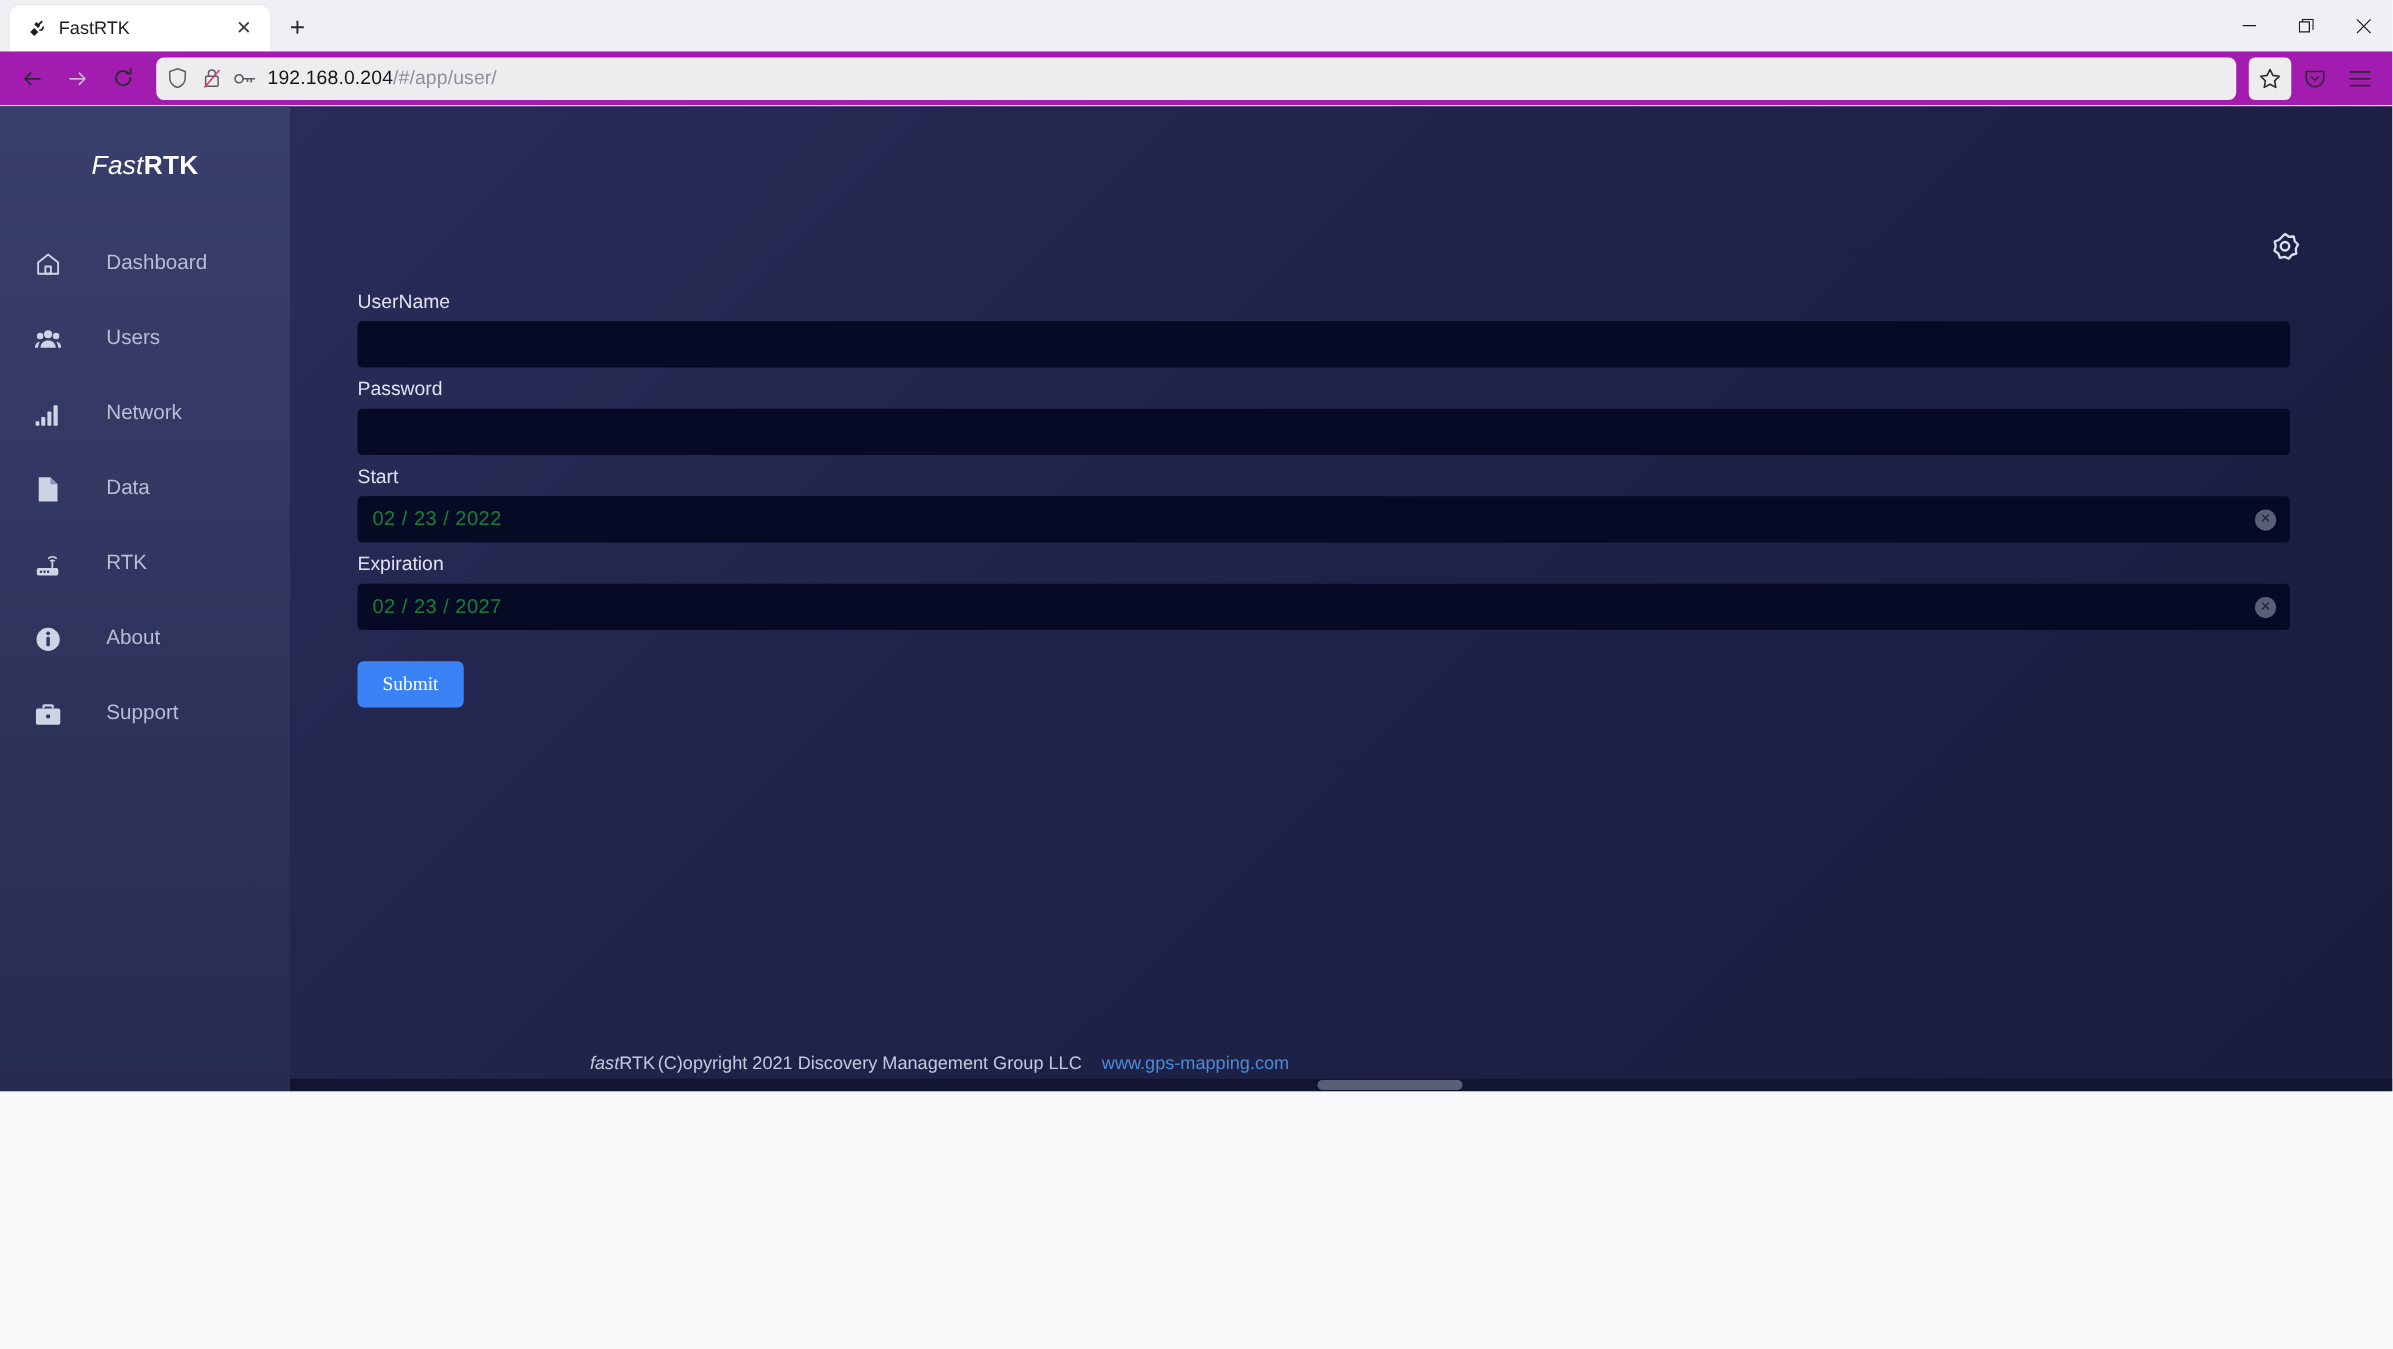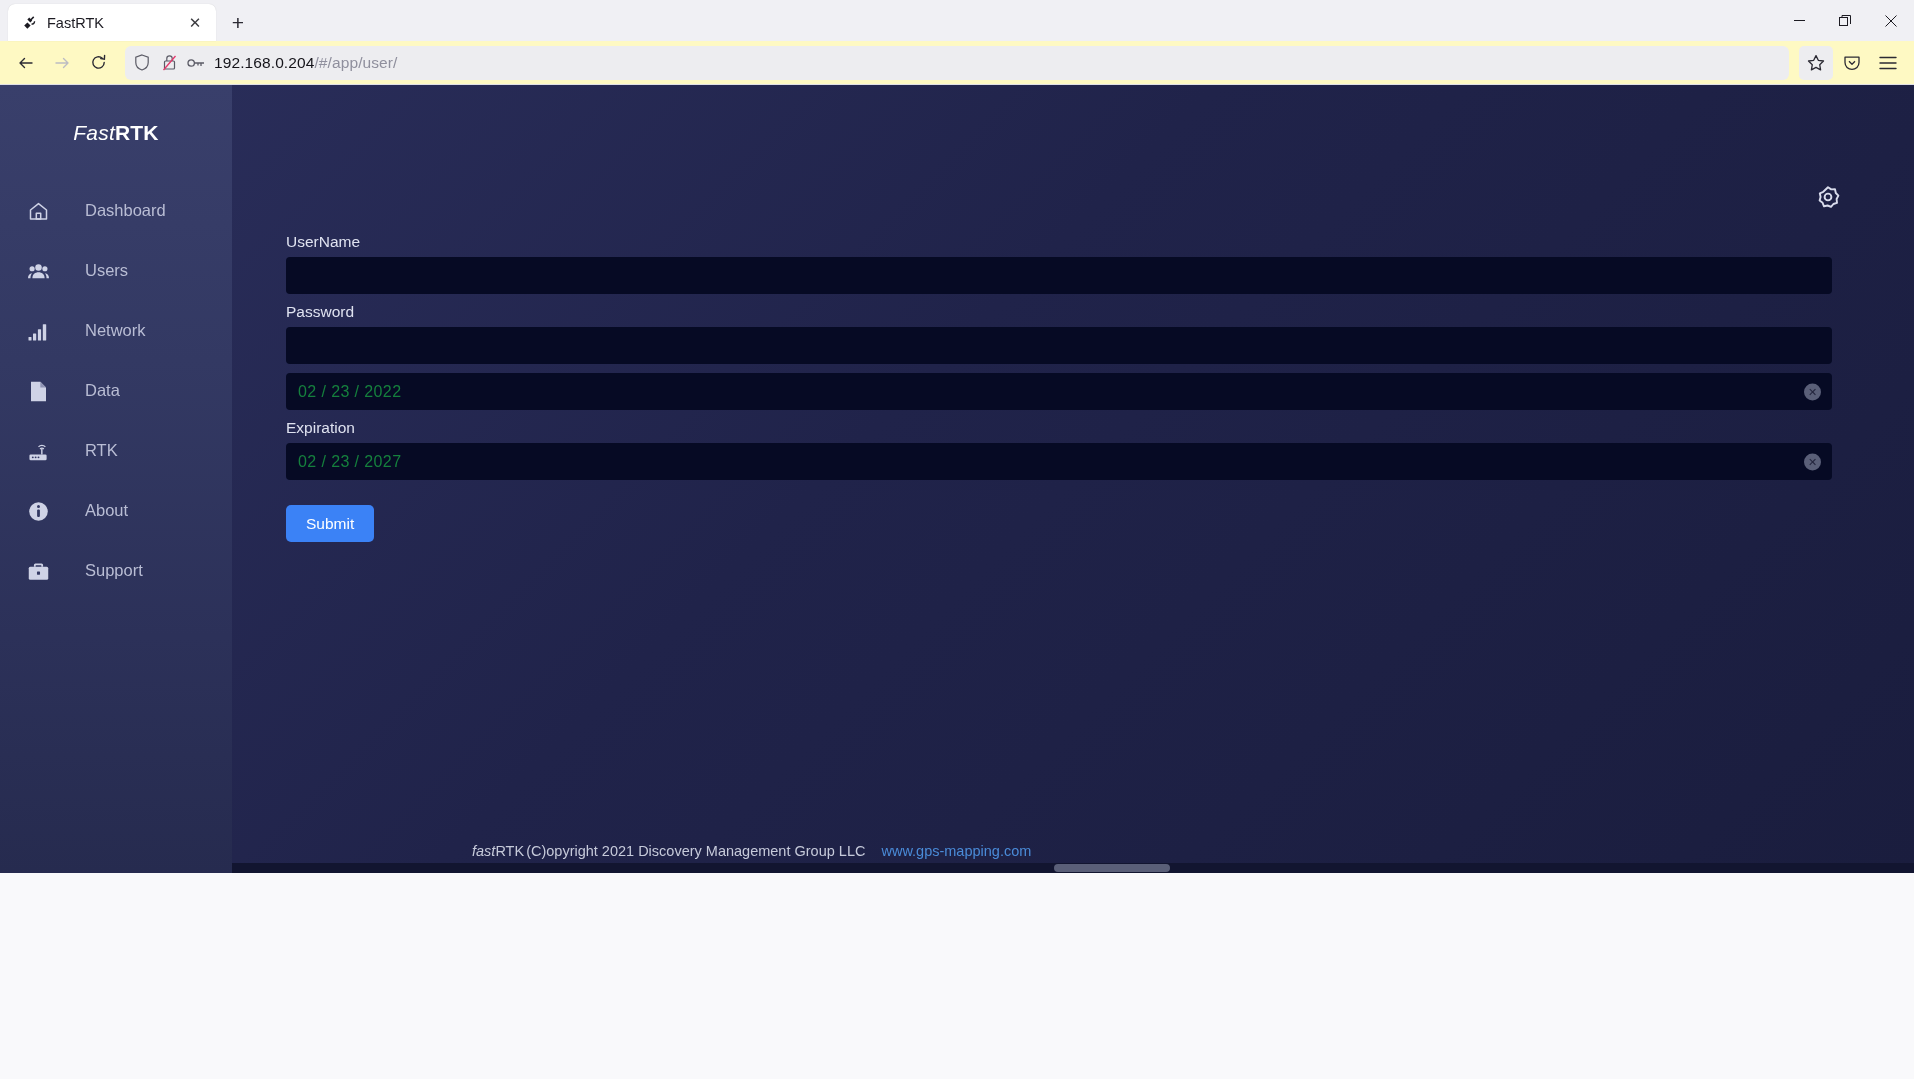--- a/index.html
+++ b/index.html
@@ -40,21 +40,21 @@
   }
   .wincontrols {
     position: absolute; right: 0; top: 0; height: 41px; display: flex;
   }
   .wc {
     width: 46px; height: 41px; display: flex; align-items: center; justify-content: center;
     color: #1c1b22;
   }
 
   .navbar {
-    height: 44px; flex: 0 0 44px; background: #fef9c3; display: flex;
+    height: 44px; flex: 0 0 44px; background: #a21caf; display: flex;
     align-items: center; padding: 0 9px; gap: 2px;
     border-bottom: 1px solid #e0e0e6;
   }
   .navbtn {
     width: 34px; height: 34px; display: flex; align-items: center; justify-content: center;
     border-radius: 5px; color: #2b2a33;
   }
   .navbtn.disabled { color: #bcbcc3; }
   .urlbar {
     flex: 1 1 auto; height: 34px; background: #ededf0; border-radius: 6px;
@@ -121,21 +121,21 @@
   }
   .clear-icon {
     position: absolute; right: 11px; top: 50%; transform: translateY(-50%);
     width: 17px; height: 17px; border-radius: 50%; background: #5a5f78;
     display: flex; align-items: center; justify-content: center;
     color: #23253c; font-size: 11px; line-height: 1;
   }
   .submit {
     margin: 16px 0 0 30px; background: #3b82f6; color: #ffffff;
     border: none; border-radius: 5px; height: 37px; padding: 0 20px;
-    font-size: 15.5px; font-family: Liberation Sans, sans-serif;
+    font-size: 15.5px; font-family: Liberation Serif, serif;
   }
 
   .footer {
     position: absolute; left: 0; right: 0; bottom: 14px;
     padding-left: 240px; font-size: 14.5px; color: #c6cada;
     display: flex; align-items: center; gap: 0;
   }
   .footer .fi { font-style: italic; }
   .footer .link { color: #4a8bd8; margin-left: 16px; }
 
@@ -359,20 +359,21 @@
         <div class="f-label">UserName</div>
         <div class="f-input">
           <span class="ph"></span>
         </div>
 
         <div class="f-label">Password</div>
         <div class="f-input">
           <span class="ph"></span>
         </div>
 
+        <div class="f-label">Start</div>
         <div class="f-input">
           <span class="ph">02 / 23 / 2022</span>
           <span class="clear-icon">✕</span>
         </div>
 
         <div class="f-label">Expiration</div>
         <div class="f-input">
           <span class="ph">02 / 23 / 2027</span>
           <span class="clear-icon">✕</span>
         </div>

